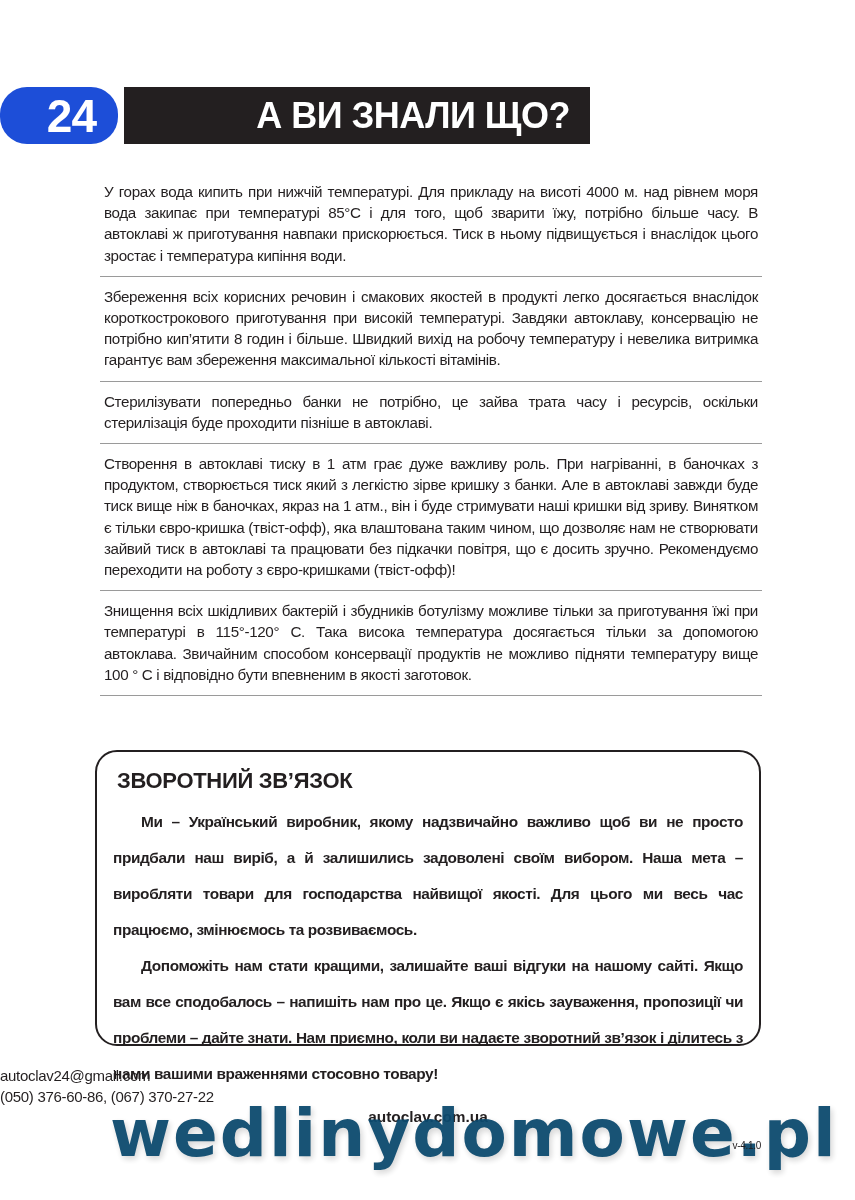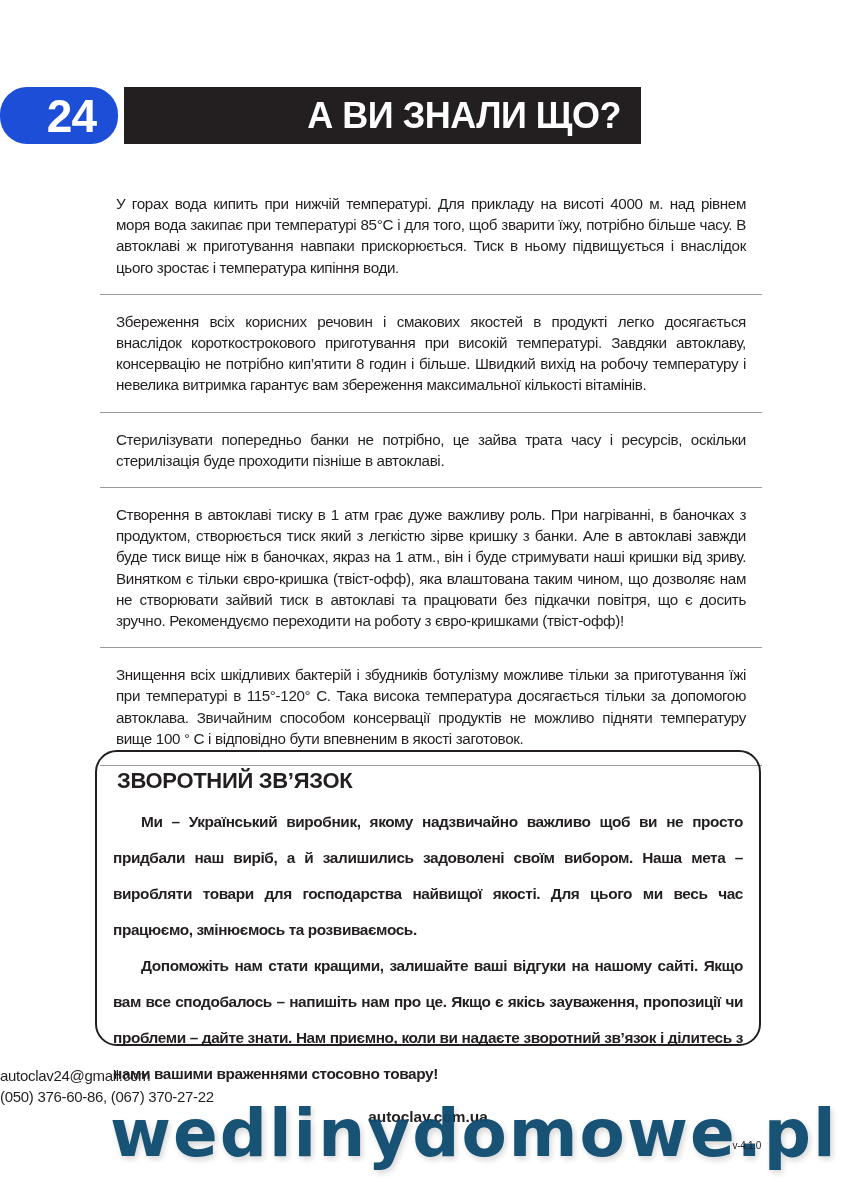--- a/index.html
+++ b/index.html
@@ -31,21 +31,21 @@
       align-items: center;
       justify-content: flex-end;
       padding-right: 22px;
       box-sizing: border-box;
       border-radius: 27px;
     }
     .title-bar {
       position: absolute;
       left: 124px;
       top: 87px;
-      width: 517px;
+      width: 466px;
       height: 57px;
       background: #231f20;
       color: #ffffff;
       font-family: "Liberation Sans", sans-serif;
       font-weight: bold;
       font-size: 36px;
       letter-spacing: -0.5px;
       display: flex;
       align-items: center;
       justify-content: flex-end;
@@ -56,21 +56,21 @@
       position: absolute;
       left: 100px;
       top: 177px;
       width: 662px;
     }
     .fact {
       font-size: 15.2px;
       line-height: 21.2px;
       text-align: justify;
       letter-spacing: -0.35px;
-      margin: 16px;
+      margin: 4px;
       padding: 0;
     }
     .fact-divider {
       height: 0;
       border-top: 1.5px solid #9a9a9a;
       margin: 10px 0 9px 0;
     }
     .feedback-box {
       position: absolute;
       left: 95px;

